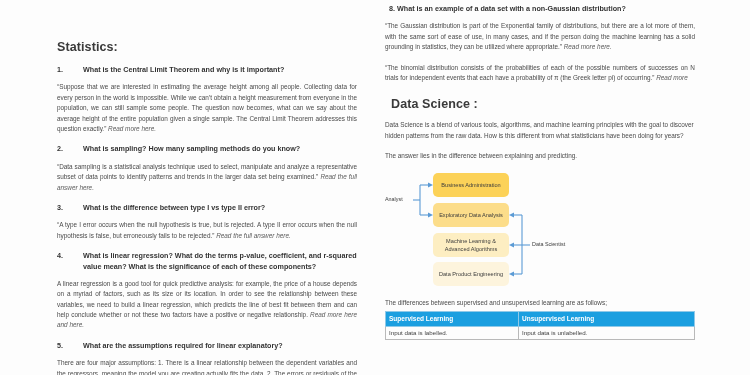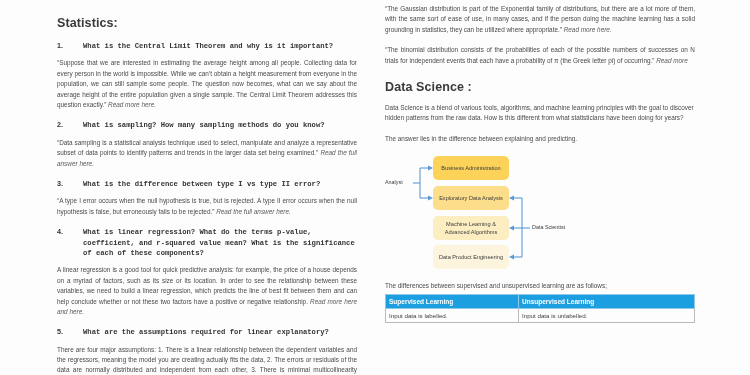--- a/index.html
+++ b/index.html
@@ -29,54 +29,55 @@
     height: 375px;
     display: flex;
   }
   .col {
     box-sizing: border-box;
     overflow: hidden;
   }
   .col-left {
     width: 375px;
     padding: 16px 18px 0 57px;
+    margin-top: 24px;
   }
   .col-right {
     width: 375px;
     padding: 4px 55px 0 10px;
   }
 
   h1.section-title {
     font-size: 12.5px;
     font-weight: bold;
     color: #3a3a3a;
     margin: 0 0 11px 0;
     letter-spacing: .1px;
   }
   h1.section-title.ds {
-    margin: 14px 0 9px 0;
+    margin: 14px 0 9px 6px;
   }
 
   .qa { margin: 0 0 10px 0; }
 
   .q-row {
     display: flex;
     align-items: flex-start;
     font-size: 7.2px;
     font-weight: bold;
     color: #333;
     line-height: 1.45;
     margin: 0 0 7px 0;
   }
   .q-num {
     width: 26px;
     flex: 0 0 26px;
     font-weight: bold;
   }
-  .q-text { flex: 1 1 auto; font-family: Liberation Mono, monospace; }
+  .q-text { flex: 1 1 auto; }
 
   .q-inline {
     font-size: 7.2px;
     font-weight: bold;
     color: #333;
     line-height: 1.45;
     margin: 0 0 7px 0;
     padding-left: 4px;
   }
 
@@ -205,20 +206,21 @@
           <span class="q-text">What are the assumptions required for linear explanatory?</span>
         </div>
         <p class="a-text just"><span>There are four major assumptions: 1. There is a linear relationship between the dependent variables and the regressors, meaning the model you are creating actually fits the data, 2. The errors or residuals of the data are normally distributed and independent from each other, 3. There is minimal multicollinearity between explanatory variables, and 4. Homoscedasticity. This means the variance around the regression line is the same for all values of the predictor variable.</span><span class="ital"></span></p>
       </div>
 
     </div>
 
     <div class="col col-right">
 
       <div class="qa">
+        <div class="q-inline">8. What is an example of a data set with a non-Gaussian distribution?</div>
         <p class="a-text just"><span>“The Gaussian distribution is part of the Exponential family of distributions, but there are a lot more of them, with the same sort of ease of use, in many cases, and if the person doing the machine learning has a solid grounding in statistics, they can be utilized where appropriate.” </span><span class="ital">Read more here.</span></p>
       </div>
 
       <div class="qa">
         <p class="a-text just"><span>“The binomial distribution consists of the probabilities of each of the possible numbers of successes on N trials for independent events that each have a probability of π (the Greek letter pi) of occurring.” </span><span class="ital">Read more</span></p>
       </div>
 
       <h1 class="section-title ds">Data Science :</h1>
 
       <p class="a-text">Data Science is a blend of various tools, algorithms, and machine learning principles with the goal to discover hidden patterns from the raw data. How is this different from what statisticians have been doing for years?</p>

